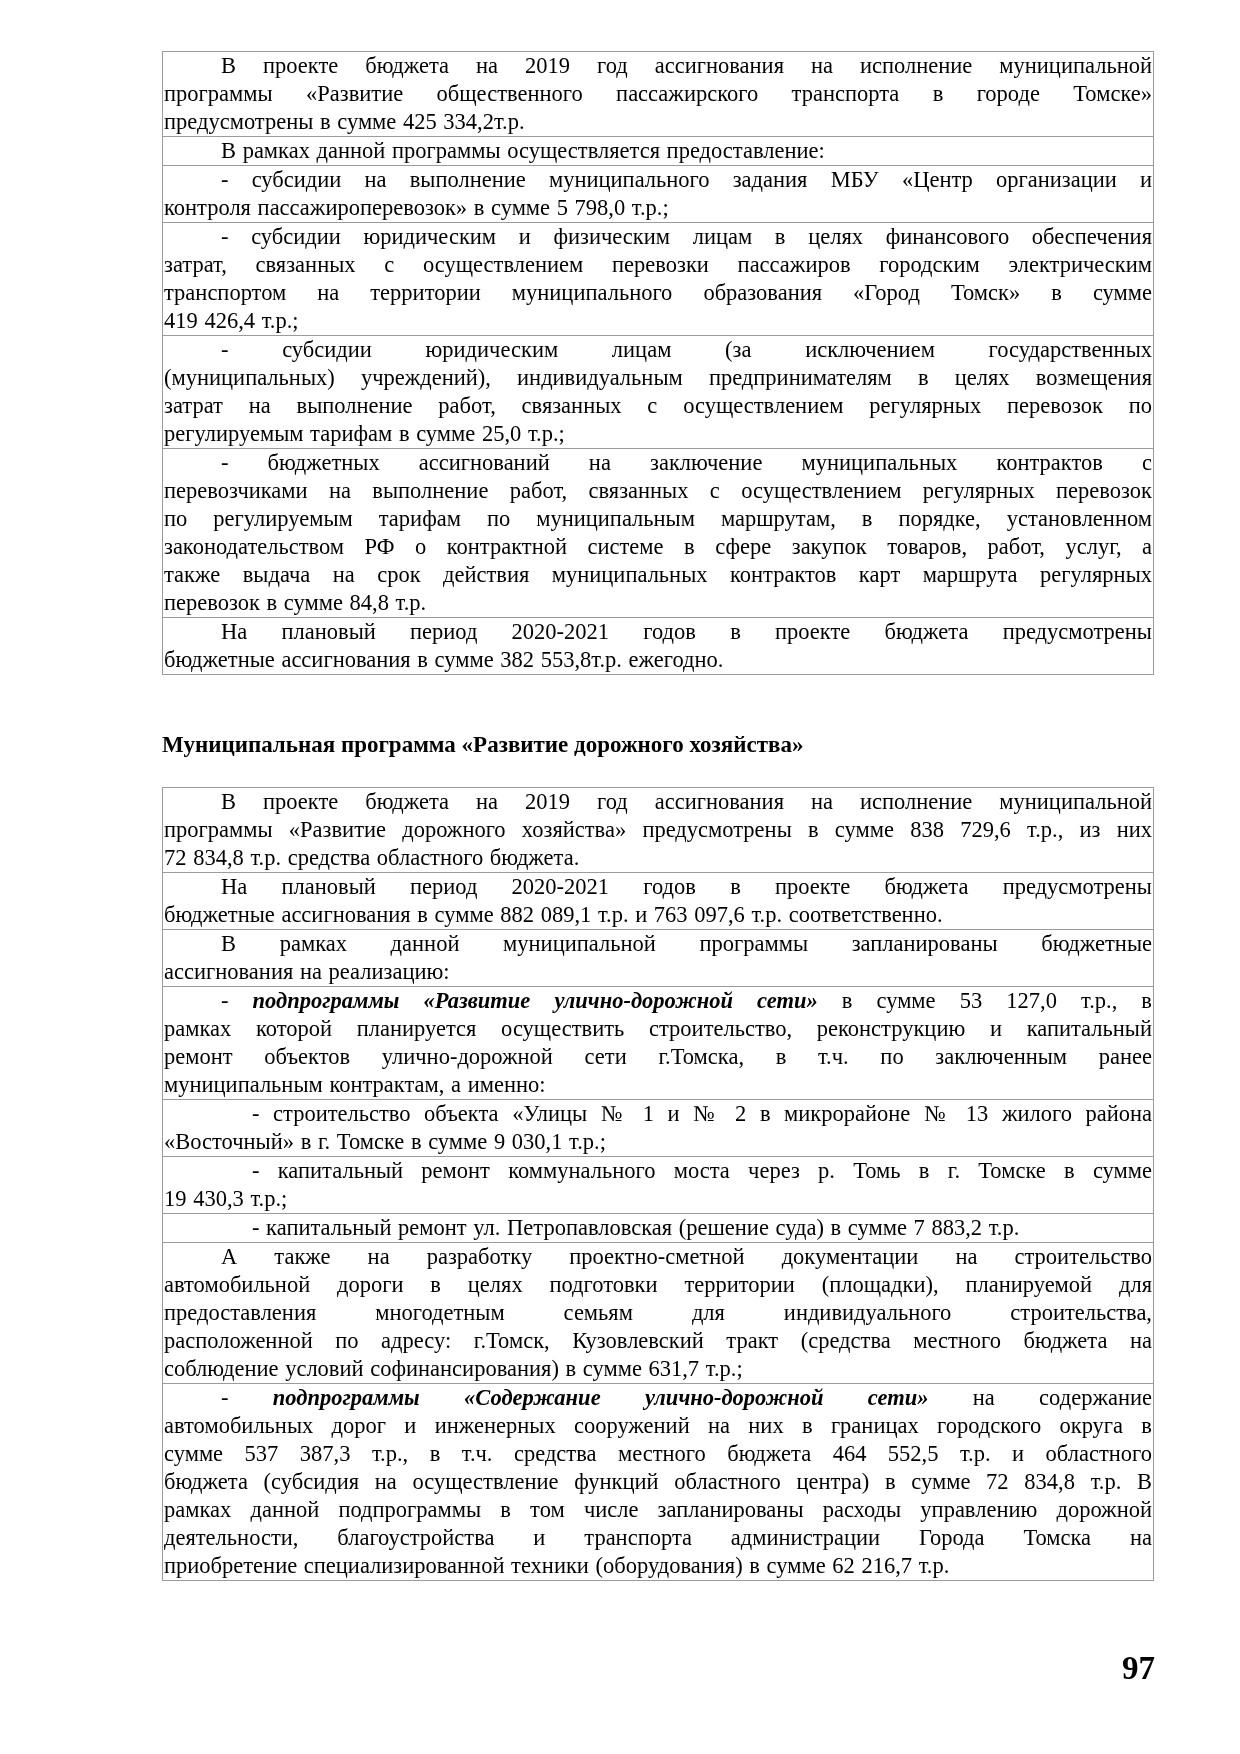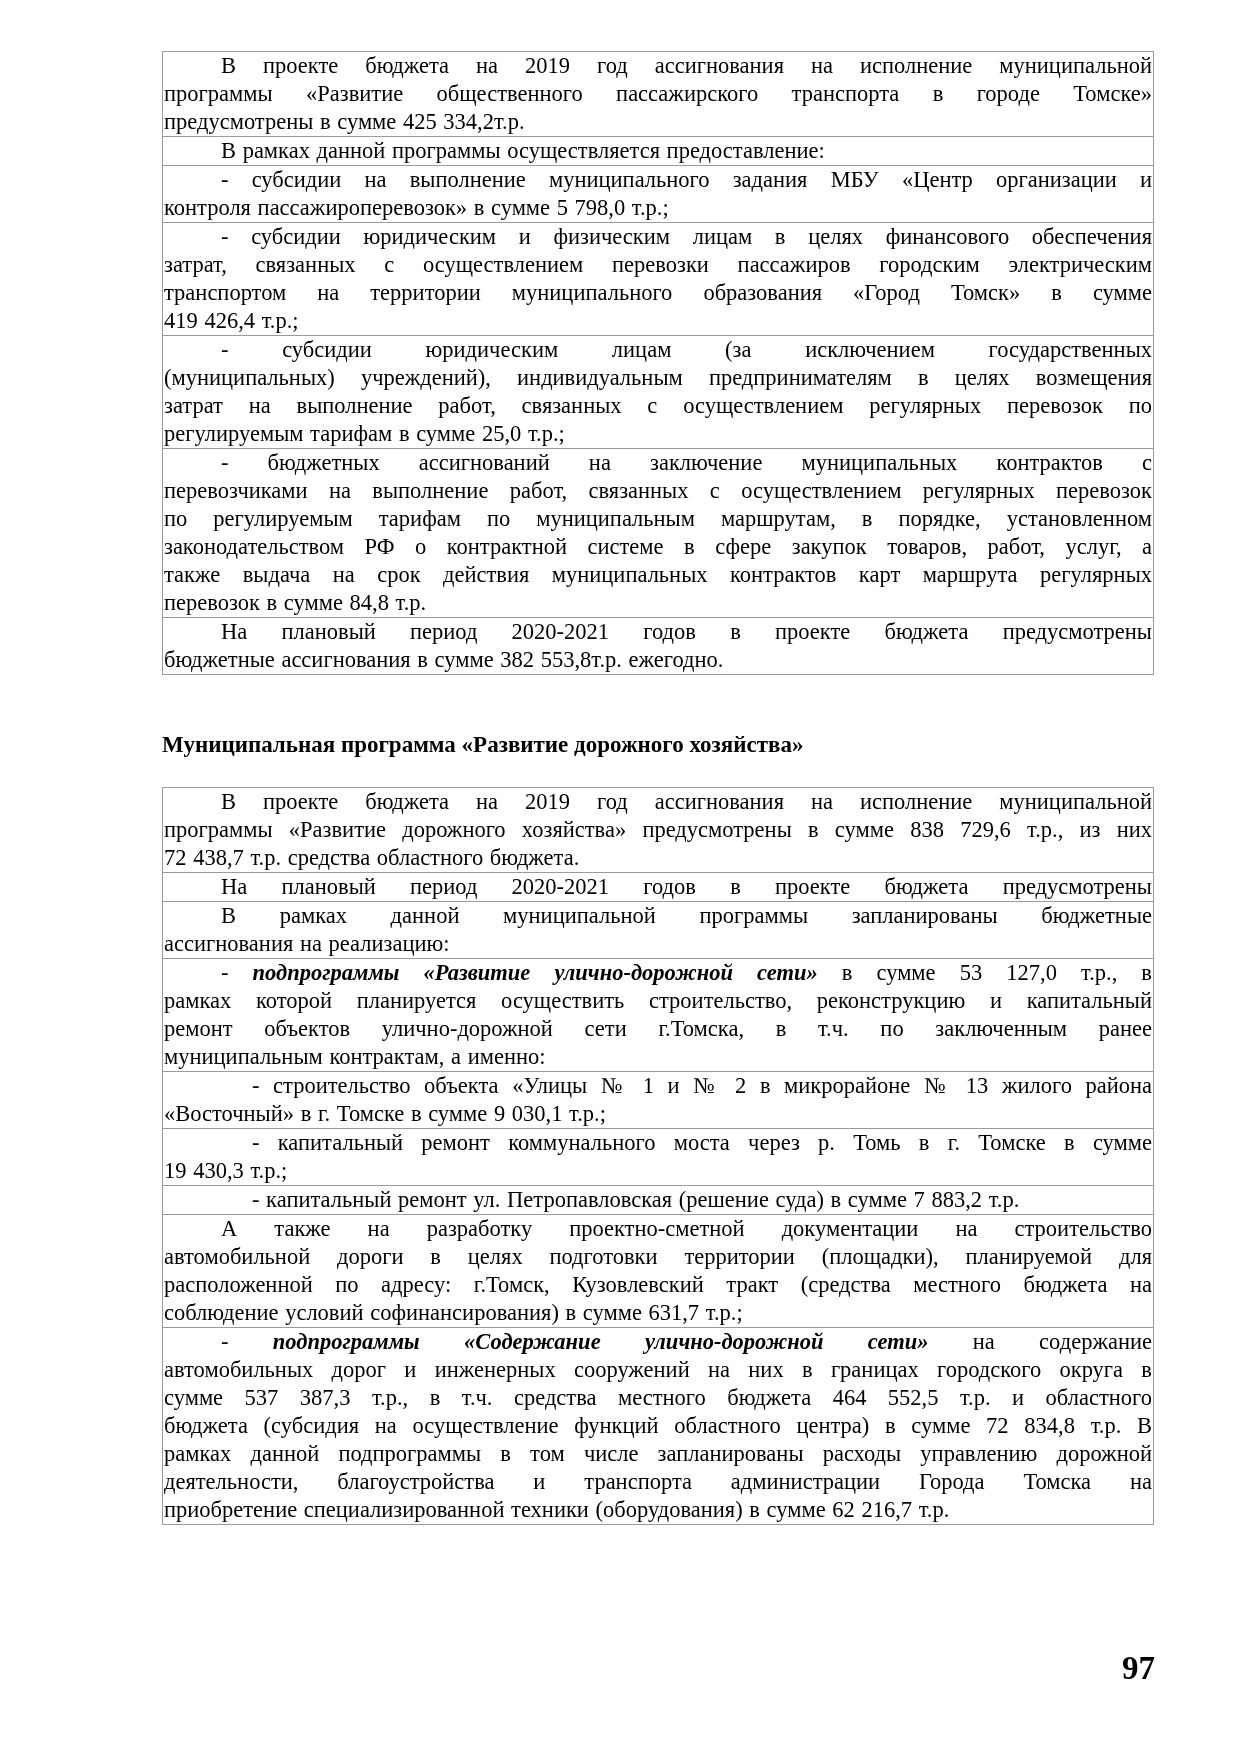--- a/index.html
+++ b/index.html
@@ -80,24 +80,25 @@
       <div class="para">
         <div class="line first"><span>На плановый период 2020-2021 годов в проекте бюджета предусмотрены</span></div>
         <div class="line last"><span>бюджетные ассигнования в сумме 382 553,8т.р. ежегодно.</span></div>
       </div>
     </div>
   <h2 class="heading">Муниципальная программа «Развитие дорожного хозяйства»</h2>
   <div id="sec1">
       <div class="para">
         <div class="line first"><span>В проекте бюджета на 2019 год ассигнования на исполнение муниципальной</span></div>
         <div class="line"><span>программы «Развитие дорожного хозяйства» предусмотрены в сумме 838 729,6 т.р., из них</span></div>
-        <div class="line last"><span>72 438,7 т.р. средства областного бюджета.</span></div>
+        <div class="line last"><span>72 834,8 т.р. средства областного бюджета.</span></div>
       </div>
       <div class="para">
         <div class="line first"><span>На плановый период 2020-2021 годов в проекте бюджета предусмотрены</span></div>
+        <div class="line last"><span>бюджетные ассигнования в сумме 882 089,1 т.р. и 763 097,6 т.р. соответственно.</span></div>
       </div>
       <div class="para">
         <div class="line first"><span>В рамках данной муниципальной программы запланированы бюджетные</span></div>
         <div class="line last"><span>ассигнования на реализацию:</span></div>
       </div>
       <div class="para">
         <div class="line first"><span>- </span><span class="bi">подпрограммы «Развитие улично-дорожной сети»</span><span> в сумме 53 127,0 т.р., в</span></div>
         <div class="line"><span>рамках которой планируется осуществить строительство, реконструкцию и капитальный</span></div>
         <div class="line"><span>ремонт объектов улично-дорожной сети г.Томска, в т.ч. по заключенным ранее</span></div>
         <div class="line last"><span>муниципальным контрактам, а именно:</span></div>
@@ -109,20 +110,21 @@
       <div class="para deep">
         <div class="line first"><span>- капитальный ремонт коммунального моста через р. Томь в г. Томске в сумме</span></div>
         <div class="line last"><span>19 430,3 т.р.;</span></div>
       </div>
       <div class="para deep">
         <div class="line first last"><span>- капитальный ремонт ул. Петропавловская (решение суда) в сумме 7 883,2 т.р.</span></div>
       </div>
       <div class="para">
         <div class="line first"><span>А также на разработку проектно-сметной документации на строительство</span></div>
         <div class="line"><span>автомобильной дороги в целях подготовки территории (площадки), планируемой для</span></div>
+        <div class="line"><span>предоставления многодетным семьям для индивидуального строительства,</span></div>
         <div class="line"><span>расположенной по адресу: г.Томск, Кузовлевский тракт (средства местного бюджета на</span></div>
         <div class="line last"><span>соблюдение условий софинансирования) в сумме 631,7 т.р.;</span></div>
       </div>
       <div class="para">
         <div class="line first"><span>- </span><span class="bi">подпрограммы «Содержание улично-дорожной сети»</span><span> на содержание</span></div>
         <div class="line"><span>автомобильных дорог и инженерных сооружений на них в границах городского округа в</span></div>
         <div class="line"><span>сумме 537 387,3 т.р., в т.ч. средства местного бюджета 464 552,5 т.р. и областного</span></div>
         <div class="line"><span>бюджета (субсидия на осуществление функций областного центра) в сумме 72 834,8 т.р. В</span></div>
         <div class="line"><span>рамках данной подпрограммы в том числе запланированы расходы управлению дорожной</span></div>
         <div class="line"><span>деятельности, благоустройства и транспорта администрации Города Томска на</span></div>

